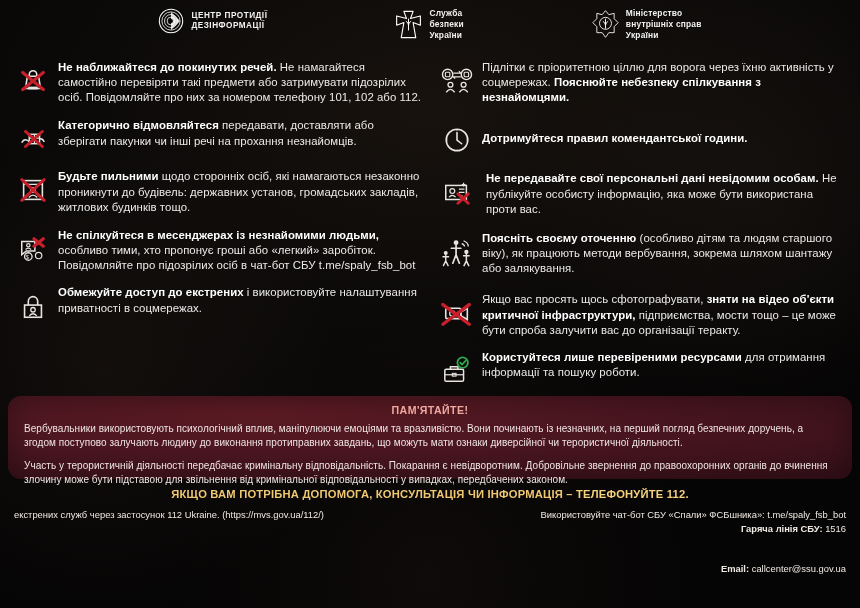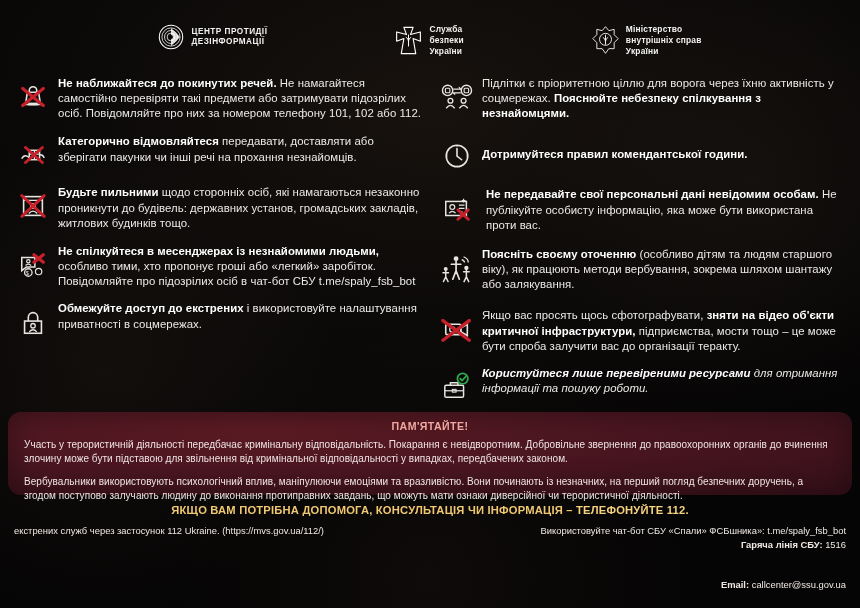--- a/index.html
+++ b/index.html
@@ -32,21 +32,21 @@
     pointer-events: none;
   }
 
   
   .header {
     position: relative;
     display: flex;
     justify-content: center;
     align-items: flex-start;
     gap: 128px;
-    padding-top: 24px;
+    padding-top: 8px;
     height: 40px;
   }
   .org {
     display: flex;
     align-items: center;
     gap: 7px;
   }
   .org-mark { flex: 0 0 auto; display:block; }
   .org-text {
     font-size: 8.2px;
@@ -111,21 +111,21 @@
   .tip.t-l2 { margin-bottom: 13px; }
   .tip.t-l3 { margin-bottom: 13px; }
   .tip.t-l4 { margin-bottom: 12px; }
   .tip.t-l5 { margin-bottom: 0; }
 
   .tip.t-r1 { margin-bottom: 14px; justify-content: center; }
   .tip.t-r2 { margin-bottom: 14px; align-items: center; }
   .tip.t-r3 { margin-bottom: 14px; gap: 12px; }
   .tip.t-r4 { margin-bottom: 16px; }
   .tip.t-r5 { margin-bottom: 12px; }
-  .tip.t-r6 { margin-bottom: 0; font-style: italic; }
+  .tip.t-r6 { margin-bottom: 0; }
 
   
   .remember {
     position: relative;
     margin: 8px 8px 0 8px;
     border-radius: 13px;
     padding: 8px 16px 12px 16px;
     background:
       radial-gradient(ellipse at 30% 20%, #5d1b24 0%, #4a1620 45%, #36101a 100%);
     box-shadow: inset 0 0 34px rgba(0,0,0,.35);
@@ -389,22 +389,22 @@
           </svg>
         </span>
         <span class="tip-text"><b>Користуйтеся лише перевіреними ресурсами</b><span> для отримання інформації та пошуку роботи.</span></span>
       </div>
 
     </div>
   </div>
 
   <div class="remember">
     <div class="remember-title">ПАМ'ЯТАЙТЕ!</div>
+    <p class="remember-p">Вербувальники використовують психологічний вплив, маніпулюючи емоціями та вразливістю. Вони починають із незначних, на перший погляд безпечних доручень, а згодом поступово залучають людину до виконання протиправних завдань, що можуть мати ознаки диверсійної чи терористичної діяльності.</p>
     <p class="remember-p">Участь у терористичній діяльності передбачає кримінальну відповідальність. Покарання є невідворотним. Добровільне звернення до правоохоронних органів до вчинення злочину може бути підставою для звільнення від кримінальної відповідальності у випадках, передбачених законом.</p>
-    <p class="remember-p">Вербувальники використовують психологічний вплив, маніпулюючи емоціями та вразливістю. Вони починають із незначних, на перший погляд безпечних доручень, а згодом поступово залучають людину до виконання протиправних завдань, що можуть мати ознаки диверсійної чи терористичної діяльності.</p>
   </div>
 
   <div class="footer">
     <div class="footer-cta"><span>ЯКЩО ВАМ ПОТРІБНА ДОПОМОГА, КОНСУЛЬТАЦІЯ ЧИ ІНФОРМАЦІЯ – </span><span class="hot">ТЕЛЕФОНУЙТЕ 112.</span></div>
 
     <div class="footer-cols">
       <div class="footer-left">
         <div class="footer-line">екстрених служб через застосунок 112 Ukraine. (https://mvs.gov.ua/112/)</div>
       </div>
       <div class="footer-right">

